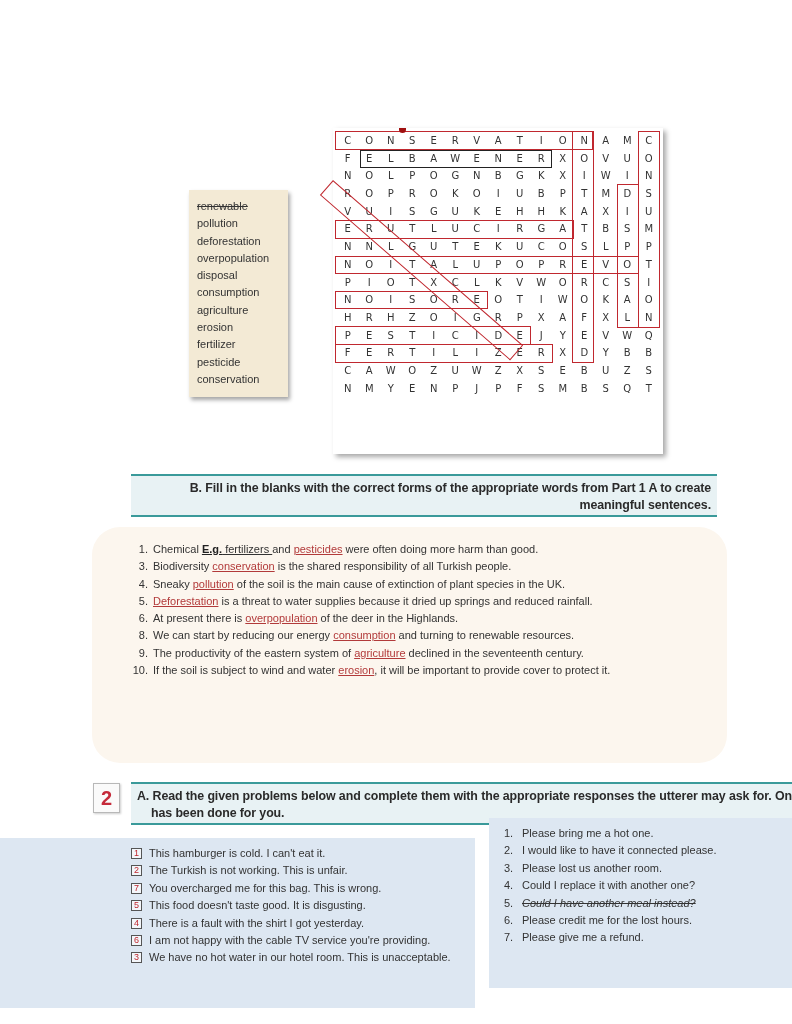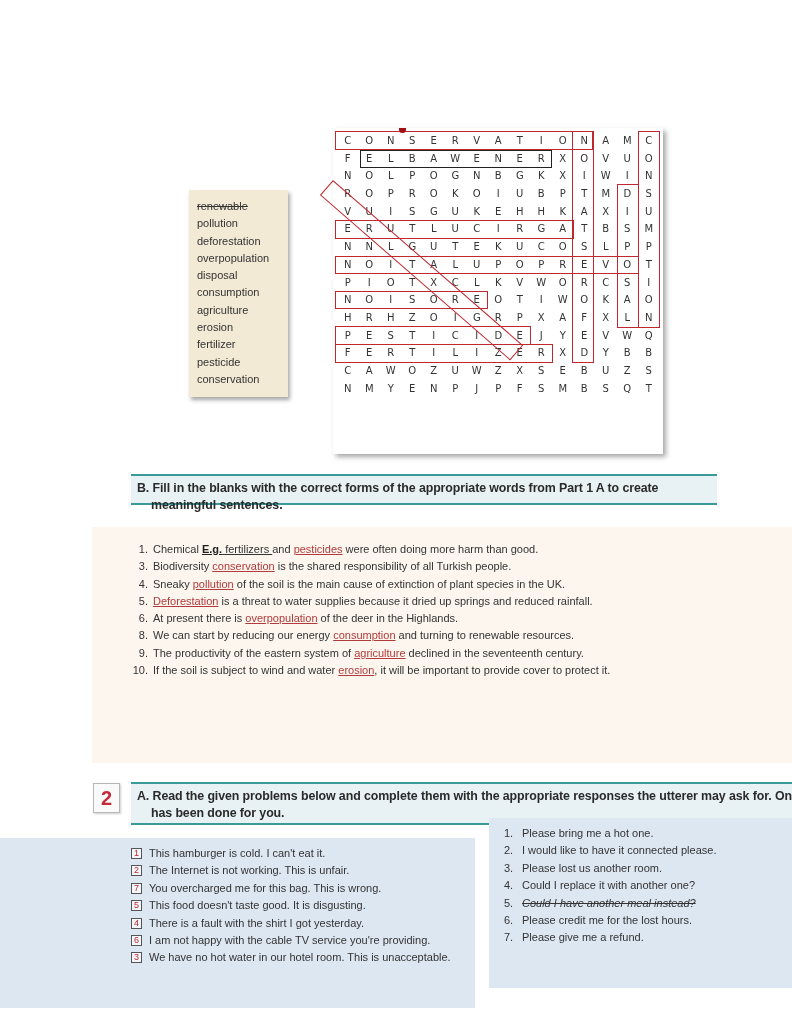--- a/index.html
+++ b/index.html
@@ -36,34 +36,35 @@
   }
 
   
   .section-head {
     position: absolute; background: #e8f2f4;
     border-top: 2px solid #3a9a9a; border-bottom: 2px solid #3a9a9a;
     font-weight: bold; font-size: 12.4px; color: #2a2a2a; line-height: 17px;
     padding: 4px 6px 3px 20px; text-indent: -14px;
     font-family: "Liberation Sans", sans-serif; letter-spacing: -0.1px;
   }
-  .section-b { left: 131px; top: 474px; width: 586px; height: 31px; }
+  .section-b { left: 131px; top: 474px; width: 586px; height: 43px; text-align: right; }
   .section-2 { left: 131px; top: 782px; width: 696px; height: 43px; }
 
   .num-badge {
     position: absolute; left: 93px; top: 783px; width: 27px; height: 30px;
     border: 1px solid #b8b8b8; background: #fafafa;
     box-shadow: 1px 1px 2px rgba(0,0,0,0.2);
     color: #c52a3a; font-weight: bold; font-size: 20px; text-align: center; line-height: 29px;
   }
 
   
   .fill-panel {
-    position: absolute; left: 92px; top: 527px; width: 700px; height: 236px;
+    position: absolute; left: 92px; top: 527px; width: 635px; height: 236px;
     background: #fcf6ee;
+    border-radius: 28px;
   }
   .sentences { position: absolute; left: 38px; top: 14px; }
   .sentence { font-size: 11px; line-height: 17.3px; color: #333; white-space: nowrap; }
   .sentence .n { display: inline-block; width: 18px; text-align: right; margin-right: 5px; }
   .ans { color: #b23a3a; text-decoration: underline; }
   .eg { color: #222; font-weight: bold; text-decoration: underline; }
   .eg-ans { color: #333; text-decoration: underline; }
 
   
   .problems-panel {
@@ -406,21 +407,21 @@
 <div class="section-head section-2">A. Read the given problems below and complete them with the appropriate responses the utterer may ask for. One has been done for you.</div>
 
 <div class="problems-panel">
   <div class="problems" id="problems">
       <div class="problem">
         <span class="box">1</span>
         <span class="txt">This hamburger is cold. I can't eat it.</span>
       </div>
       <div class="problem">
         <span class="box">2</span>
-        <span class="txt">The Internet is not working. This is unfair.</span>
+        <span class="txt">The Turkish is not working. This is unfair.</span>
       </div>
       <div class="problem">
         <span class="box">7</span>
         <span class="txt">You overcharged me for this bag. This is wrong.</span>
       </div>
       <div class="problem">
         <span class="box">5</span>
         <span class="txt">This food doesn't taste good. It is disgusting.</span>
       </div>
       <div class="problem">

